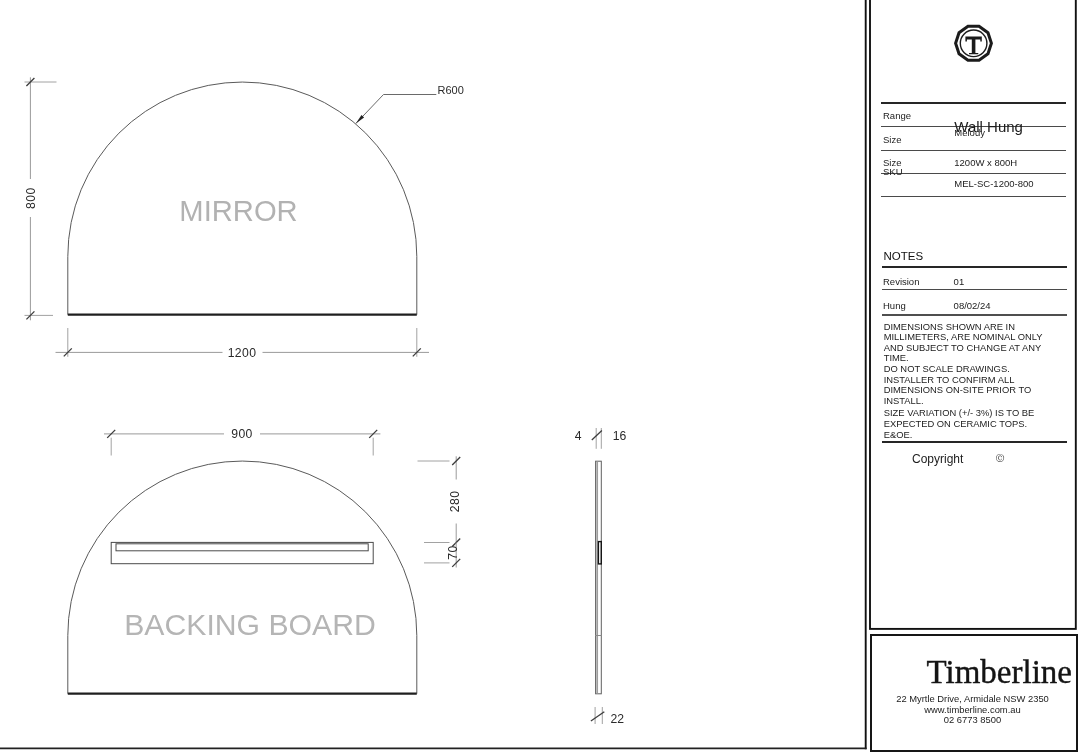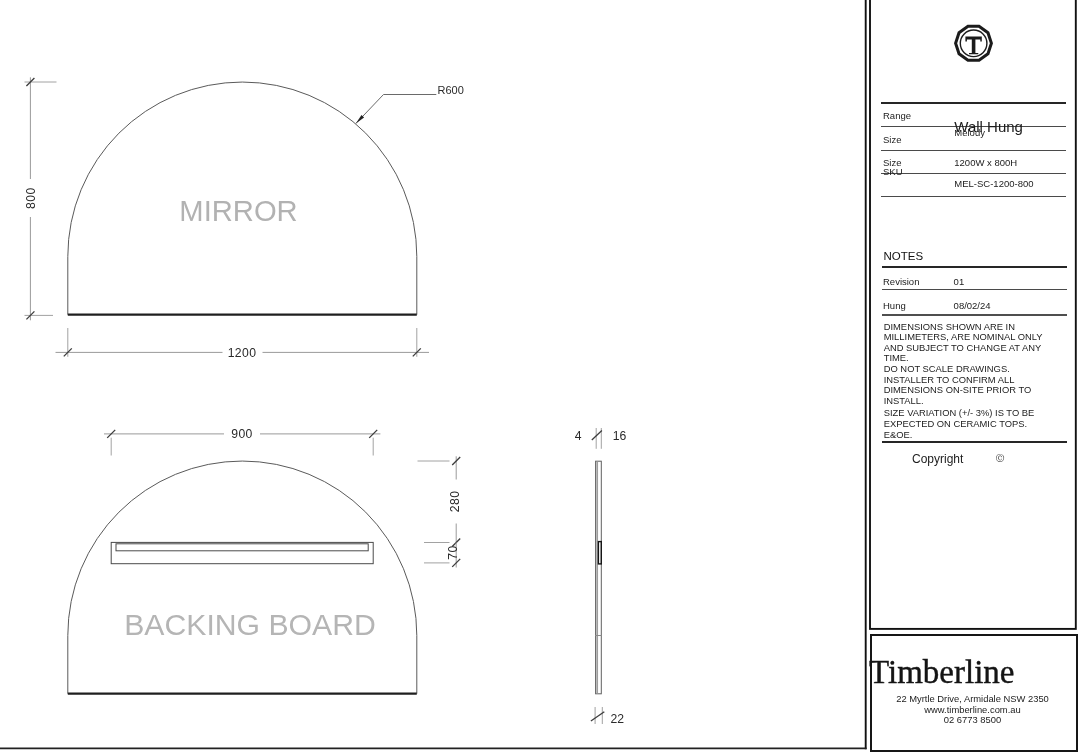--- a/index.html
+++ b/index.html
@@ -162,14 +162,14 @@
 <div class="abs" style="left:883.7px;top:408.3px;width:183px;font-size:9.4px;line-height:10.65px">SIZE VARIATION (+/- 3%) IS TO BE<br>EXPECTED ON CERAMIC TOPS.<br>E&amp;OE.</div>
 
 <div class="abs" style="left:881.9px;top:440.6px;width:184.8px;border-top:2px solid #262626"></div>
 
 <div class="abs" style="left:912px;top:451.9px;font-size:12px">Copyright</div>
 
 <div class="abs" style="left:995.8px;top:453.6px;font-size:8.6px;line-height:8px">Ⓒ</div>
 
 <div class="abs" style="left:870px;top:634.3px;width:203.7px;height:113.6px;border:2px solid #161616"></div>
 
-<div class="abs" style="left:869px;top:653.8px;width:203px;text-align:left;font-family:'Liberation Serif',serif;font-size:33px;color:#141414;-webkit-text-stroke:0.4px #141414">Timberline</div>
+<div class="abs" style="left:869px;top:653.8px;width:203px;text-align:right;font-family:'Liberation Serif',serif;font-size:33px;color:#141414;-webkit-text-stroke:0.4px #141414">Timberline</div>
 
 <div class="abs" style="left:871px;top:693.8px;width:203px;text-align:center;font-size:9.4px;line-height:10.7px">22 Myrtle Drive, Armidale NSW 2350<br>www.timberline.com.au<br>02 6773 8500</div>
 </body></html>

